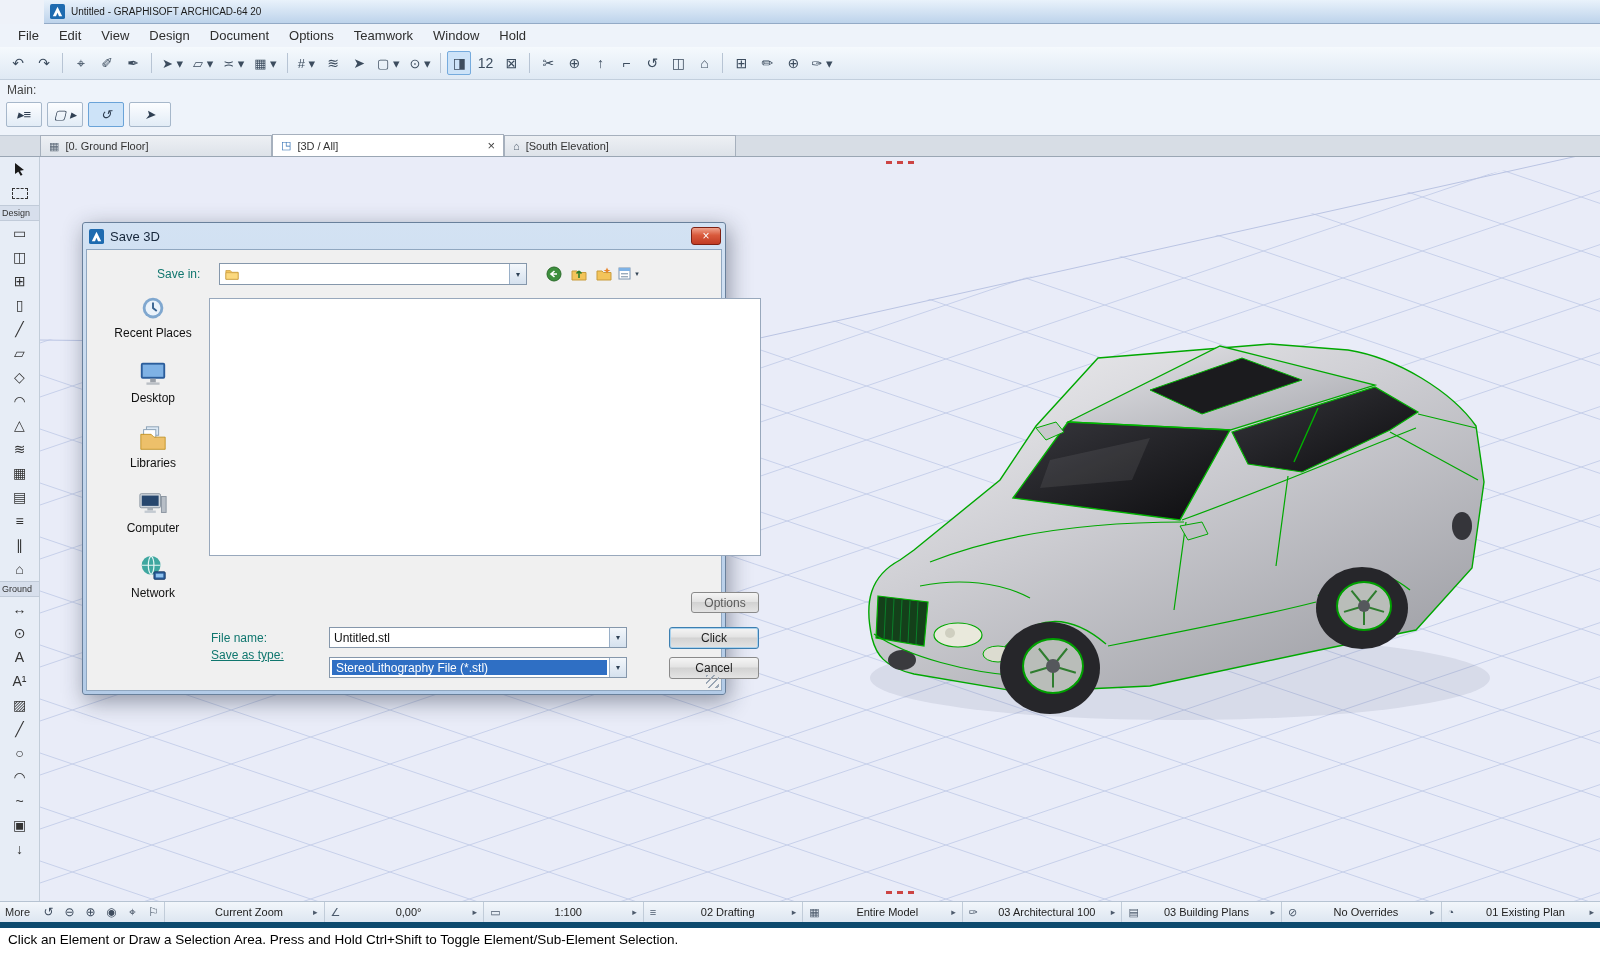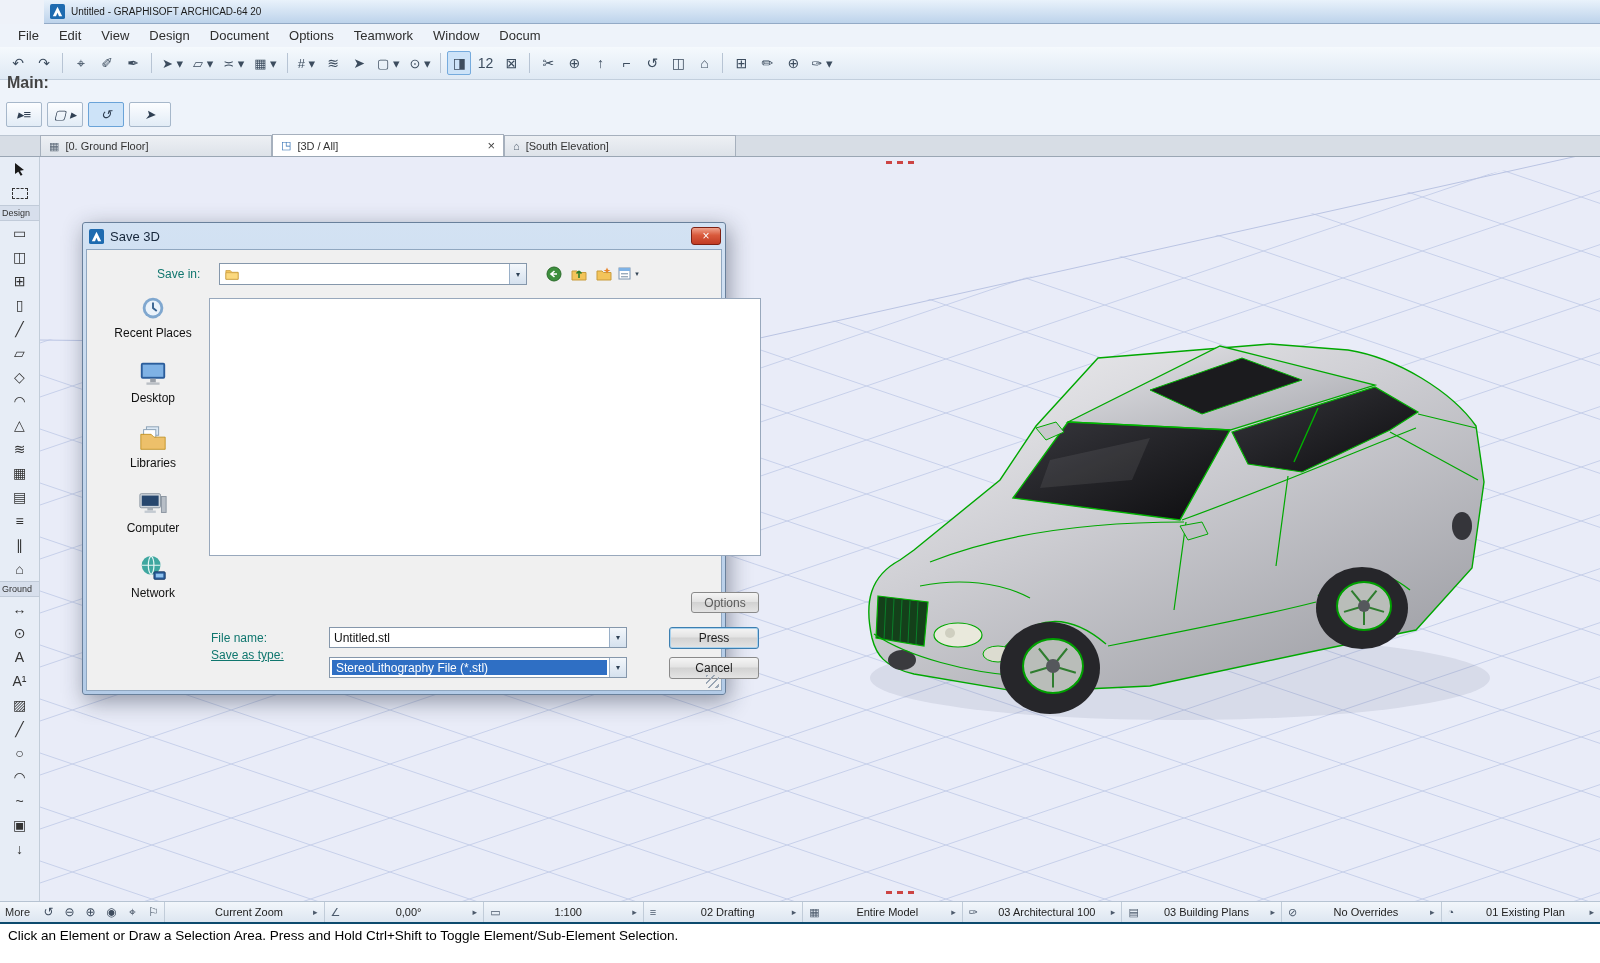--- a/index.html
+++ b/index.html
@@ -21,21 +21,21 @@
     background:linear-gradient(#f5f9fd,#dfe9f4); border-bottom:1px solid #c2cfdd;
     display:flex; align-items:center; gap:2px; padding-left:6px; }
   .tbtn  { width:24px; height:24px; display:flex; align-items:center; justify-content:center; font-size:14px; color:#3c4c5e; }
   .tbtnw { height:24px; padding:0 4px; display:flex; align-items:center; justify-content:center; font-size:13px; color:#3c4c5e; }
   .tbtn.on { background:#cde3f8; border:1px solid #76abdd; border-radius:2px; }
   .tsep { width:1px; height:20px; background:#b7c4d4; margin:0 4px; }
   .tbtn i, .tbtnw i { font-style:normal; }
 
   
   .topstrip { position:absolute; left:0; top:80px; width:100%; height:55px; background:#eef3fa; }
-  .mainlbl { position:absolute; left:7px; top:74px; font-size:16px; color:#444;font-weight:bold; }
+  .mainlbl { position:absolute; left:7px; top:83px; font-size:12px; color:#444; }
   .quickrow { position:absolute; left:6px; top:102px; display:flex; gap:5px; }
   .qbtn { height:25px; min-width:36px; border:1px solid #a6b7ca; border-radius:2px;
     background:linear-gradient(#fcfdff,#e2ecf6); display:flex; align-items:center; justify-content:center;
     font-size:13px; color:#2f3f52; padding:0 5px; }
   .qbtn.on { background:#cde3f8; border-color:#6aa3d8; }
   .qbtn.wide { min-width:42px; }
 
   
   .tabbar { position:absolute; left:0; top:135px; width:100%; height:22px; background:#d7dde5;
     border-top:1px solid #bcc6d2; border-bottom:1px solid #9aa6b4; display:flex; align-items:flex-end; padding-left:40px; }
@@ -116,21 +116,21 @@
   .sicons { display:flex; align-items:center; }
   .sico { width:21px; text-align:center; font-size:12px; color:#3e4c5e; }
   .segs { display:flex; flex:1; height:100%; }
   .seg { flex:1; display:flex; align-items:center; gap:4px; border-left:1px solid #c1ccd9; padding:0 6px; height:100%; }
   .segico { font-style:normal; font-size:11px; color:#4c5a6c; width:14px; }
   .seglabel { flex:1; text-align:center; font-weight:normal; font-size:11px; color:#222; white-space:nowrap; overflow:hidden; }
   .segarrow { font-style:normal; font-size:9px; color:#4c5a6c; }
 
   
   .messagebar { position:absolute; left:0; top:922px; width:100%; height:41px; background:#fff;
-    border-top:2px solid #0c4a6e; font-size:13.5px; color:#000; padding:4px 8px; }
+    border-top:6px solid #0c4a6e; font-size:13.5px; color:#000; padding:4px 8px; }
 </style>
 </head>
 <body>
 
 <div class="titlebar">
   <span class="appicon">
     <svg viewBox="0 0 16 16">
         <rect width="16" height="16" rx="2" fill="#1e6bb0"></rect>
         <path d="M3 13L8 3l5 10H9.6L8 9.4 6.4 13z" fill="#fff"></path>
       </svg>
@@ -141,21 +141,21 @@
 <div class="menubar">
 
 <span class="menuitem">File</span>
     <span class="menuitem">Edit</span>
     <span class="menuitem">View</span>
     <span class="menuitem">Design</span>
     <span class="menuitem">Document</span>
     <span class="menuitem">Options</span>
     <span class="menuitem">Teamwork</span>
     <span class="menuitem">Window</span>
-    <span class="menuitem">Docum</span>
+    <span class="menuitem">Hold</span>
   </div>
 
 <div class="toolbar">
 
 <span class="tbtn">
       <i>↶</i>
     </span>
     <span class="tbtn">
       <i>↷</i>
     </span>
@@ -557,21 +557,21 @@
 
     <div class="filelist"></div>
 
     <button class="btn options">Options</button>
 
     <span class="dlabel lbl-fname">File name:</span>
     <div class="combo fname">
       <span>Untitled.stl</span>
       <span class="combo-arrow">▾</span>
     </div>
-    <button class="btn save">Press</button>
+    <button class="btn save">Click</button>
 
     <span class="dlabel lbl-ftype">Save as type:</span>
     <div class="combo ftype">
       <span class="sel">StereoLithography File (*.stl)</span>
       <span class="combo-arrow">▾</span>
     </div>
     <button class="btn cancel">Cancel</button>
 
     <div class="grip"></div>
   </div>

